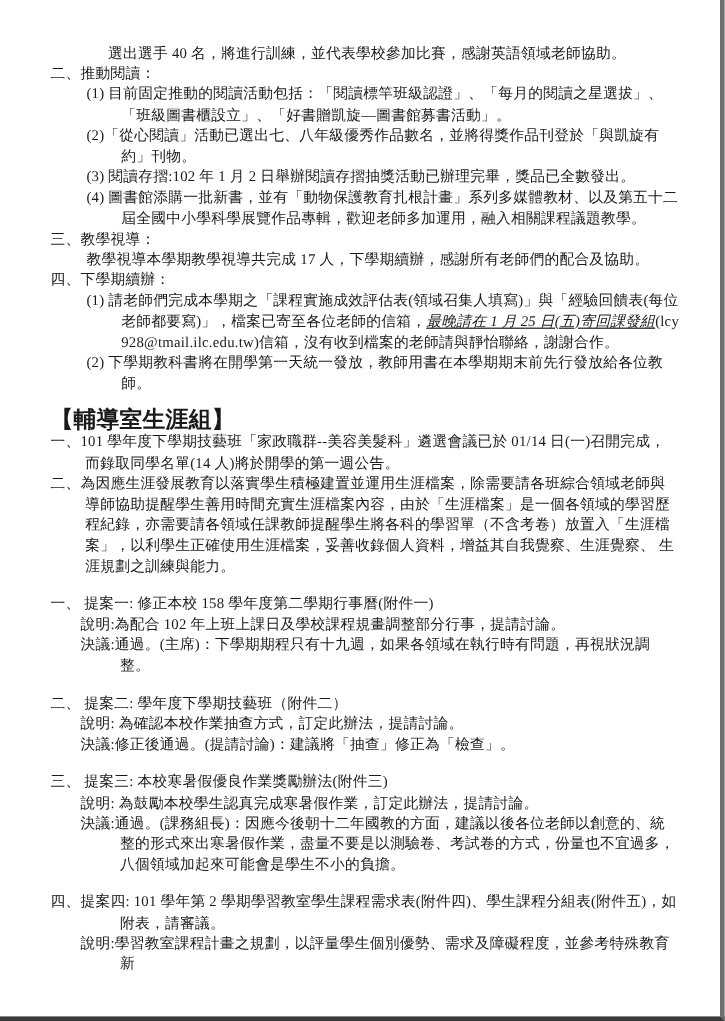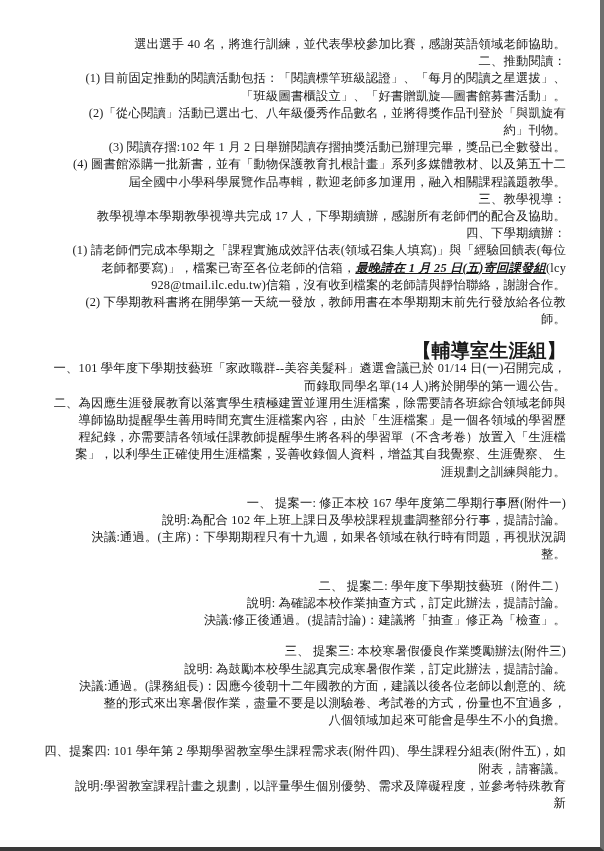--- a/index.html
+++ b/index.html
@@ -21,33 +21,32 @@
   .doc {
     position: absolute;
     top: 36px; left: 42px;
     width: 524px;
   }
   .line {
     font-size: 12.3px;
     line-height: 17.2px;
     letter-spacing: 0.2px;
     word-break: break-all;
-    text-align: right;
   }
   .intro { padding-left: 48px; }
   .l1    { padding-left: 29px; text-indent: -29px; }
   .l2    { margin-left: 30px; padding-left: 29px; text-indent: -29px; }
   .body1 { margin-left: 30px; }
   .header { font-weight: bold; font-size: 19px; line-height: 18px; }
   .propt { padding-left: 58px; text-indent: -58px; }
   .propb { margin-left: 25px; padding-left: 33px; text-indent: -33px; }
   .blank { height: 14px; }
   .em {
     font-style: italic;
-    font-weight: bold;
+    font-weight: normal;
     text-decoration: underline;
   }
 </style>
 </head>
 <body>
 
 <div class="page" style="background: rgb(255, 255, 255); color: rgb(26, 26, 26); border-right-color: rgb(110, 110, 110); border-bottom-color: rgb(58, 58, 58);">
   <div class="doc" id="doc-body">
       <div class="line intro"><span>選出選手 40 名，將進行訓練，並代表學校參加比賽，感謝英語領域老師協助。</span></div>
       <div class="line l1"><span>二、推動閱讀：</span></div>
@@ -58,21 +57,21 @@
       <div class="line l1"><span>三、教學視導：</span></div>
       <div class="line body1"><span>教學視導本學期教學視導共完成 17 人，下學期續辦，感謝所有老師們的配合及協助。</span></div>
       <div class="line l1"><span>四、下學期續辦：</span></div>
       <div class="line l2"><span>(1) 請老師們完成本學期之「課程實施成效評估表(領域召集人填寫)」與「經驗回饋表(每位老師都要寫)」，檔案已寄至各位老師的信箱，</span><span class="em">最晚請在 1 月 25 日(五)寄回課發組</span><span>(lcy928@tmail.ilc.edu.tw)信箱，沒有收到檔案的老師請與靜怡聯絡，謝謝合作。</span></div>
       <div class="line l2"><span>(2) 下學期教科書將在開學第一天統一發放，教師用書在本學期期末前先行發放給各位教師。</span></div>
       <div class="line blank"></div>
       <div class="line header"><span>【輔導室生涯組】</span></div>
       <div class="line l1"><span>一、101 學年度下學期技藝班「家政職群--美容美髮科」遴選會議已於 01/14 日(一)召開完成，而錄取同學名單(14 人)將於開學的第一週公告。</span></div>
       <div class="line l1"><span>二、為因應生涯發展教育以落實學生積極建置並運用生涯檔案，除需要請各班綜合領域老師與導師協助提醒學生善用時間充實生涯檔案內容，由於「生涯檔案」是一個各領域的學習歷程紀錄，亦需要請各領域任課教師提醒學生將各科的學習單（不含考卷）放置入「生涯檔案」，以利學生正確使用生涯檔案，妥善收錄個人資料，增益其自我覺察、生涯覺察、 生涯規劃之訓練與能力。</span></div>
       <div class="line blank"></div>
-      <div class="line propt"><span>一、 提案一: 修正本校 167 學年度第二學期行事曆(附件一)</span></div>
+      <div class="line propt"><span>一、 提案一: 修正本校 158 學年度第二學期行事曆(附件一)</span></div>
       <div class="line propb"><span>說明:為配合 102 年上班上課日及學校課程規畫調整部分行事，提請討論。</span></div>
       <div class="line propb"><span>決議:通過。(主席)：下學期期程只有十九週，如果各領域在執行時有問題，再視狀況調整。</span></div>
       <div class="line blank"></div>
       <div class="line propt"><span>二、 提案二: 學年度下學期技藝班（附件二）</span></div>
       <div class="line propb"><span>說明: 為確認本校作業抽查方式，訂定此辦法，提請討論。</span></div>
       <div class="line propb"><span>決議:修正後通過。(提請討論)：建議將「抽查」修正為「檢查」。</span></div>
       <div class="line blank"></div>
       <div class="line propt"><span>三、 提案三: 本校寒暑假優良作業獎勵辦法(附件三)</span></div>
       <div class="line propb"><span>說明: 為鼓勵本校學生認真完成寒暑假作業，訂定此辦法，提請討論。</span></div>
       <div class="line propb"><span>決議:通過。(課務組長)：因應今後朝十二年國教的方面，建議以後各位老師以創意的、統整的形式來出寒暑假作業，盡量不要是以測驗卷、考試卷的方式，份量也不宜過多，八個領域加起來可能會是學生不小的負擔。</span></div>

